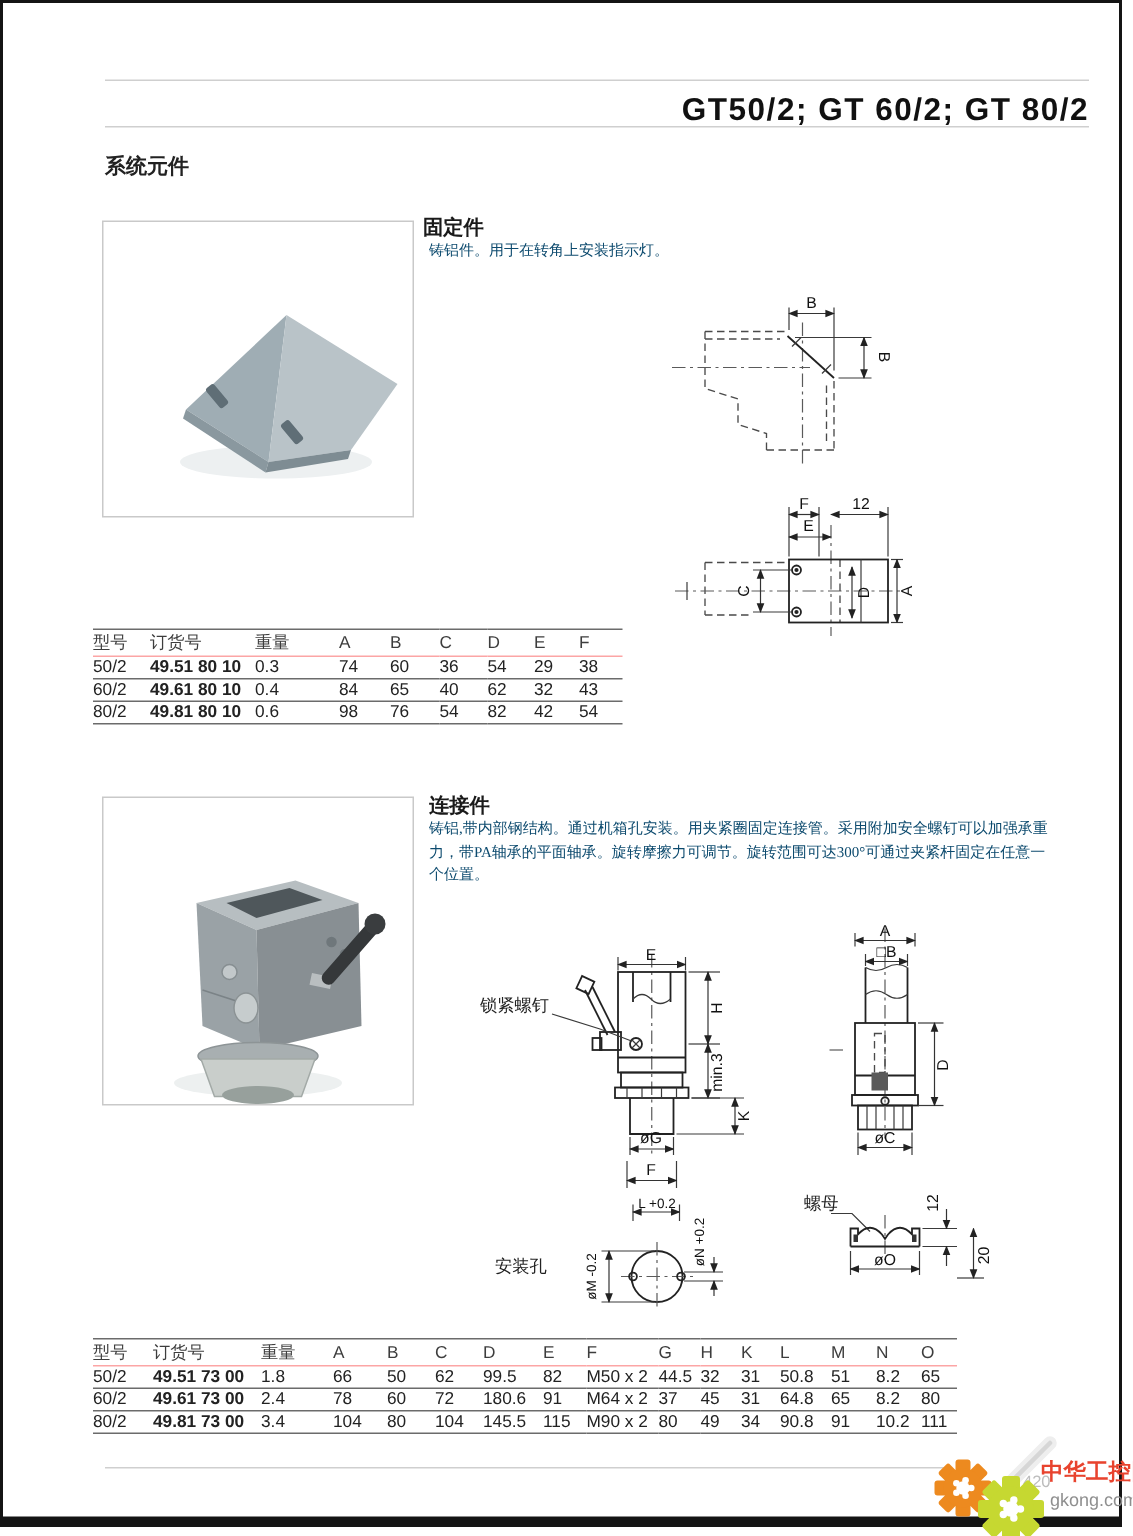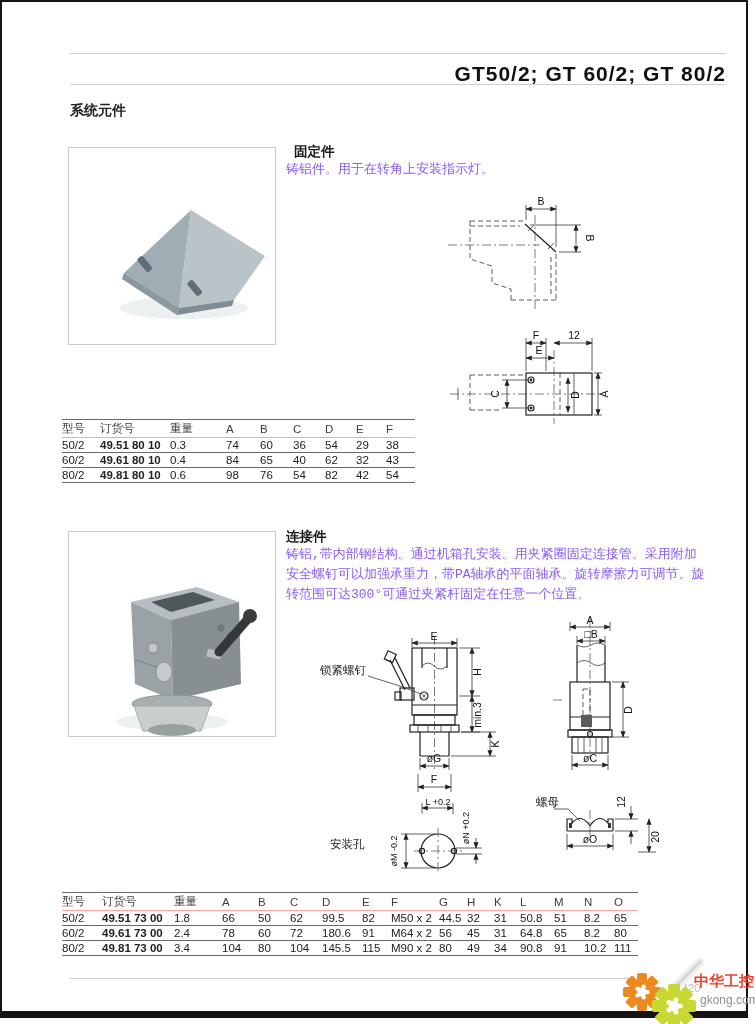--- a/index.html
+++ b/index.html
@@ -9,22 +9,22 @@
          border-left:2px solid #141414;border-top:2px solid #141414;
          border-right:2px solid #141414;border-bottom:7px solid #141414;pointer-events:none;}
   .rule{position:absolute;height:1px;background:#cfcfcf;}
   .page-title{position:absolute;left:70px;top:62px;width:656px;text-align:right;
               font-size:21px;font-weight:bold;letter-spacing:1px;color:#111;}
   .sec-title{position:absolute;left:70px;top:102px;font-family:"Liberation Serif",serif;
              font-size:14px;font-weight:bold;color:#222;}
   .photo{position:absolute;background:#fff;border:1px solid #c9c9c9;}
   .part-head{position:absolute;font-family:"Liberation Serif",serif;font-size:13.5px;
              font-weight:bold;color:#1a1a1a;}
-  .part-desc{position:absolute;font-family:Liberation Mono, monospace;font-size:13px;
-             color:#8b5cf6;line-height:1.55;}
+  .part-desc{position:absolute;font-family:Liberation Serif, serif;font-size:10px;
+             color:#0c4a6e;line-height:1.55;}
   table.spec{position:absolute;border-collapse:collapse;table-layout:fixed;
              font-size:11.5px;color:#222;}
   table.spec th,table.spec td{padding:1px 2px 1px 0;text-align:left;font-weight:normal;
              white-space:nowrap;overflow:hidden;}
   table.spec thead tr{border-top:1px solid #6b6b6b;border-bottom:1px solid #fca5a5;}
   table.spec tbody tr{border-bottom:1px solid #6b6b6b;}
   table.spec td.c1{font-weight:bold;}
   table.spec th{color:#3d3d3d;}
   svg.draw{position:absolute;overflow:visible;}
   .s{stroke:#222;stroke-width:1.2;fill:none;}
@@ -66,21 +66,21 @@
       <ellipse cx="115" cy="160" rx="64" ry="11" fill="#edf0f1"></ellipse>
       <polygon points="122,62 55,125 110,160" fill="#9fadb4"></polygon>
       <polygon points="122,62 196,108 165,152 110,160" fill="#b9c3c8"></polygon>
       <polygon points="55,125 110,160 108,167 53,131" fill="#8a989f"></polygon>
       <polygon points="110,160 165,152 163,158 108,167" fill="#7e8c93"></polygon>
       <rect x="72" y="108" width="7" height="17" rx="2" transform="rotate(-40 75 116)" fill="#5f6e76"></rect>
       <rect x="122" y="132" width="7" height="17" rx="2" transform="rotate(-40 125 140)" fill="#5f6e76"></rect>
     </svg>
   </div>
 
-  <div class="part-head" style="left:294px;top:143px;">固定件</div>
+  <div class="part-head" style="left:282px;top:143px;">固定件</div>
   <div class="part-desc" style="left:286px;top:160px;width:420px;">铸铝件。用于在转角上安装指示灯。</div>
 
   <svg class="draw" style="left:440px;top:183px;" width="200" height="140">
     <g>
       <polyline class="hid" points="30,38 84,38"></polyline>
       <polyline class="hid" points="30,43 80,43"></polyline>
       <polyline class="hid" points="116,71 116,117"></polyline>
       <polyline class="hid" points="111,74 111,112"></polyline>
       <polyline class="hid" points="30,38 30,76 52,83 52,100 71,106 71,117"></polyline>
       <polyline class="hid" points="71,117 116,117"></polyline>
@@ -437,21 +437,21 @@
         <tr>
           <td class="c0">60/2</td>
           <td class="c1">49.61 73 00</td>
           <td class="c2">2.4</td>
           <td class="c3">78</td>
           <td class="c4">60</td>
           <td class="c5">72</td>
           <td class="c6">180.6</td>
           <td class="c7">91</td>
           <td class="c8">M64 x 2</td>
-          <td class="c9">56</td>
+          <td class="c9">37</td>
           <td class="c10">45</td>
           <td class="c11">31</td>
           <td class="c12">64.8</td>
           <td class="c13">65</td>
           <td class="c14">8.2</td>
           <td class="c15">80</td>
         </tr>
         <tr>
           <td class="c0">80/2</td>
           <td class="c1">49.81 73 00</td>

